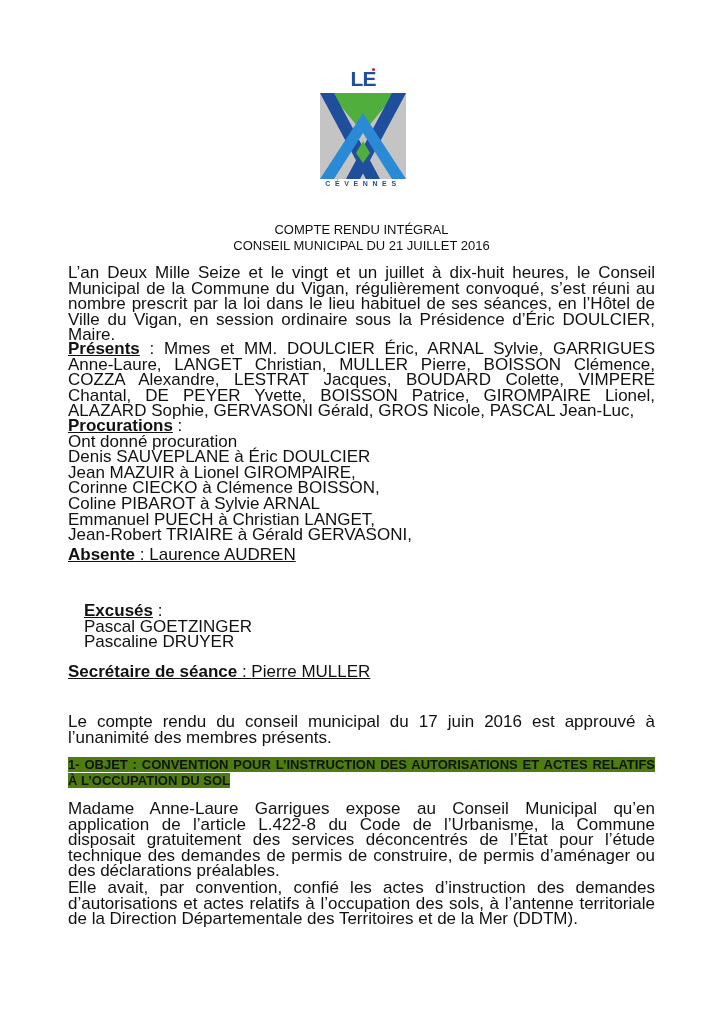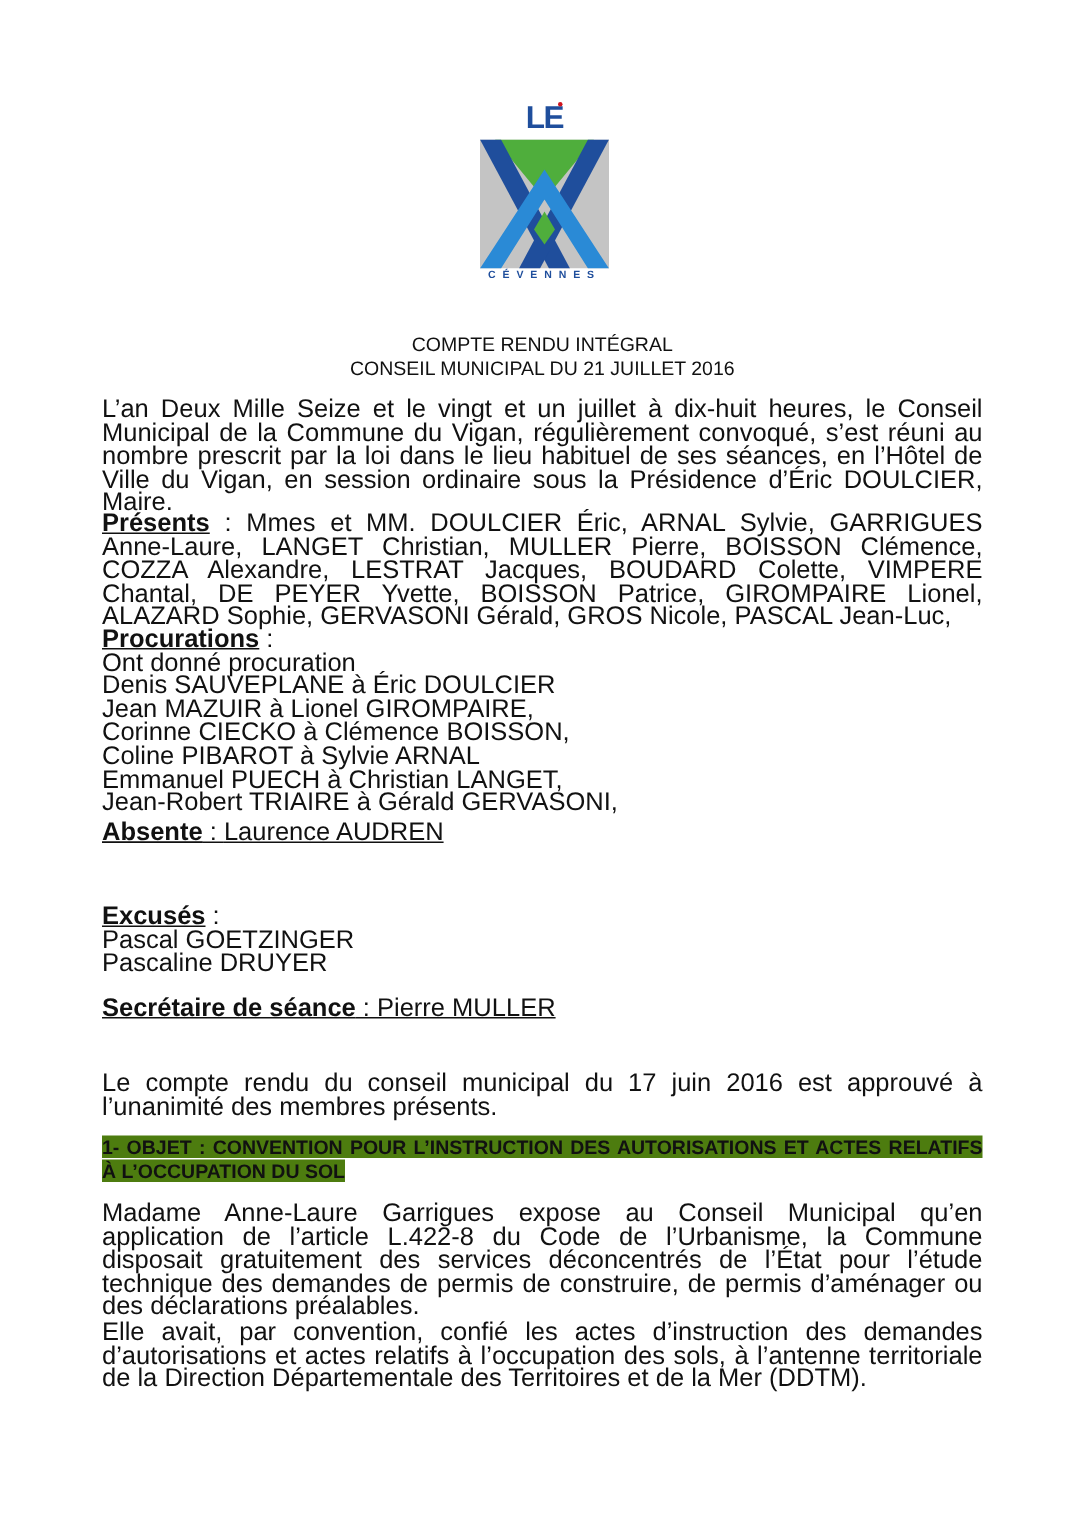--- a/index.html
+++ b/index.html
@@ -67,21 +67,21 @@
   <span class="line">Corinne CIECKO à Clémence BOISSON,</span>
   <span class="line">Coline PIBAROT à Sylvie ARNAL</span>
   <span class="line">Emmanuel PUECH à Christian LANGET,</span>
   <span class="line">Jean-Robert TRIAIRE à Gérald GERVASONI,</span>
 </div>
 
 <div class="block" style="top:547px;text-decoration:underline;">
   <span class="lbl">Absente</span><span> : </span><span>Laurence AUDREN</span>
 </div>
 
-<div class="block" style="top:603px;">
+<div class="block" style="top:603px;margin-left:16px;">
   <span class="line"><span class="lbl">Excusés</span><span> :</span></span>
   <span class="line">Pascal GOETZINGER</span>
   <span class="line">Pascaline DRUYER</span>
 </div>
 
 <div class="block" style="top:664px;text-decoration:underline;">
   <span class="bold">Secrétaire de séance</span><span> : </span><span>Pierre MULLER</span>
 </div>
 
 <div class="block just" style="top:714px;">Le compte rendu du conseil municipal du 17 juin 2016 est approuvé à l’unanimité des membres présents.</div>

